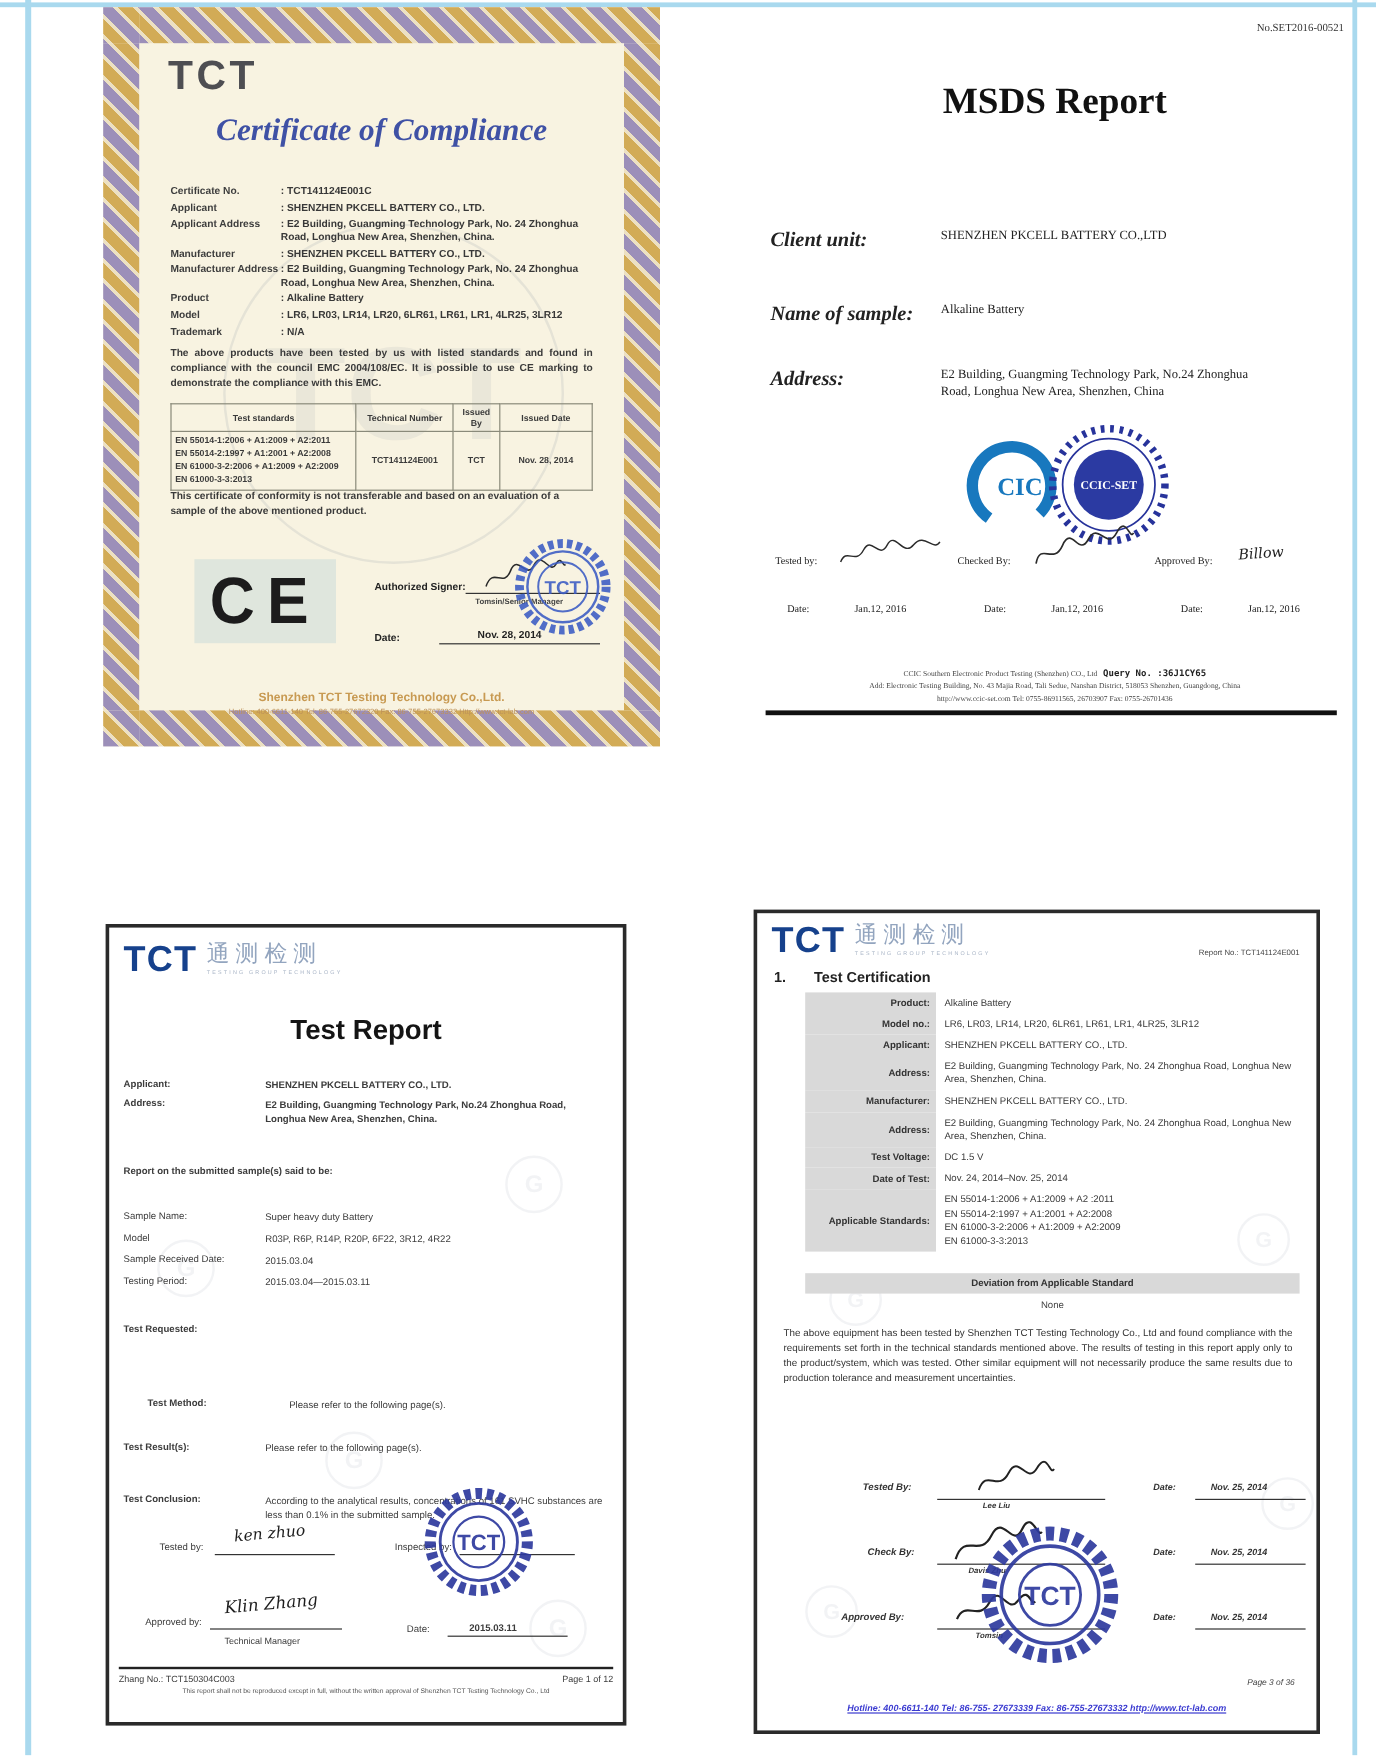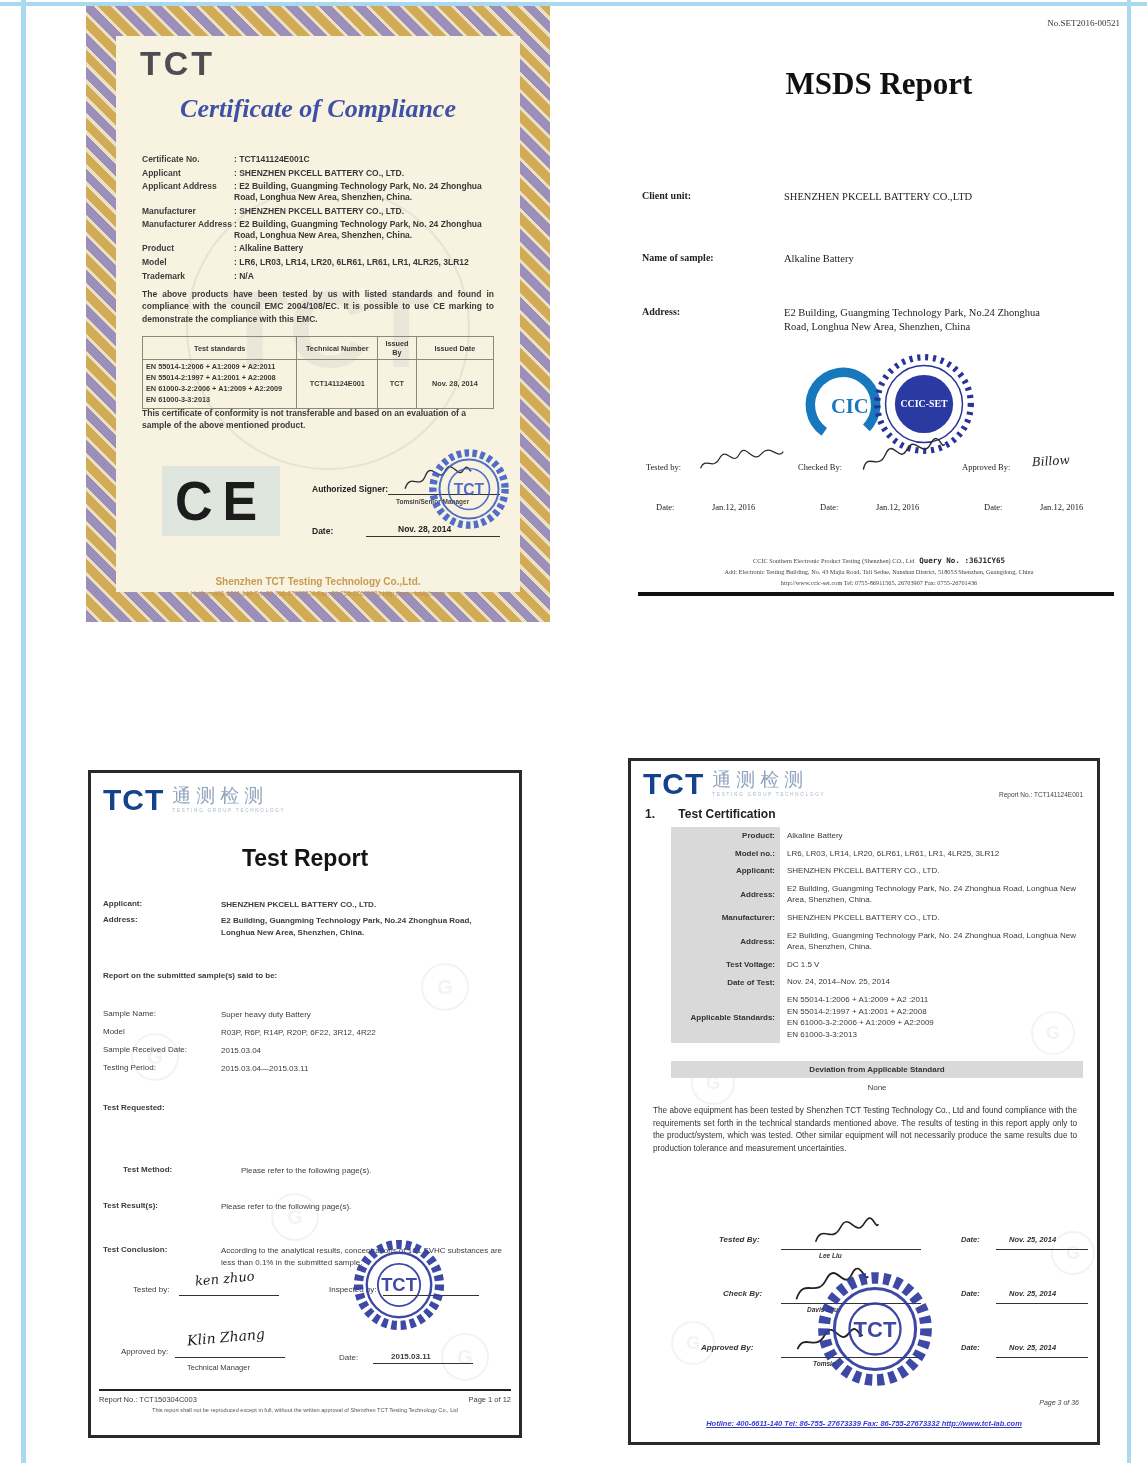--- a/index.html
+++ b/index.html
@@ -44,21 +44,21 @@
   .c1-foot-contact{position:absolute;left:0;top:554px;width:100%;text-align:center;font-size:6.3px;color:#bd9159;}
   .c1-wm{position:absolute;left:70px;top:150px;width:280px;height:280px;border:2px solid rgba(130,140,160,.16);
          border-radius:50%;display:flex;align-items:center;justify-content:center;pointer-events:none;}
   .c1-wm span{font-size:110px;font-weight:bold;color:rgba(120,130,150,.10);}
 
   
   #msds{left:632px;top:10px;width:494px;height:606px;font-family:"Liberation Serif","DejaVu Serif",serif;}
   .m-docno{position:absolute;right:6px;top:8px;font-size:9px;color:#333;}
   .m-title{position:absolute;left:0;top:56px;width:100%;text-align:center;font-size:31px;font-weight:bold;color:#111;}
   .m-row{position:absolute;left:10px;display:flex;width:460px;}
-  .m-lab{width:142px;font-weight:bold;font-size:10px;color:#222;flex-shrink:0;}
+  .m-lab{width:142px;font-weight:bold;font-size:17px;color:#222;flex-shrink:0;font-style:italic;}
   .m-val{flex:1;font-size:10.5px;color:#222;line-height:1.35;}
   .m-sign{position:absolute;top:452px;font-size:8.5px;color:#222;}
   .m-date{position:absolute;top:492px;font-size:8.5px;color:#222;}
   .m-sigtxt{font-family:"DejaVu Serif",serif;font-style:italic;font-size:12px;transform:rotate(-4deg);display:inline-block;}
   .m-foot1{position:absolute;left:0;top:546px;width:100%;text-align:center;font-size:6.3px;color:#444;}
   .m-query{font-family:"DejaVu Sans Mono","Liberation Mono",monospace;font-weight:bold;font-size:7.5px;color:#222;}
   .m-foot2{position:absolute;left:0;top:558px;width:100%;text-align:center;font-size:6.3px;color:#444;}
   .m-foot3{position:absolute;left:0;top:569px;width:100%;text-align:center;font-size:6.3px;color:#444;}
   .m-rule{position:absolute;left:6px;top:582px;width:476px;height:4px;background:#111;}
 
@@ -340,21 +340,21 @@
 
     <svg style="position:absolute;left:262px;top:466px;opacity:.92;" width="92" height="92" viewBox="0 0 100 100">
       <circle cx="50" cy="50" r="44" fill="none" stroke="#2e3a9e" stroke-width="10" stroke-dasharray="6 4.2"></circle>
       <circle cx="50" cy="50" r="35" fill="none" stroke="#2e3a9e" stroke-width="2.6"></circle>
       <circle cx="50" cy="50" r="23" fill="none" stroke="#2e3a9e" stroke-width="2"></circle>
       <text x="50" y="57" text-anchor="middle" font-size="20" font-weight="bold" fill="#2e3a9e">TCT</text>
     </svg>
 
     <div class="t-footer-rule"></div>
     <div class="t-foot-row">
-      <span>Report No.: TCT150304C003</span>
+      <span>Zhang No.: TCT150304C003</span>
       <span>Page 1 of 12</span>
     </div>
     <div class="t-foot-note">This report shall not be reproduced except in full, without the written approval of Shenzhen TCT Testing Technology Co., Ltd</div>
   </div>
 
   <div class="doc" id="tcert">
     <div class="wm" style="left:60px;top:300px;width:40px;height:40px;font-size:18px;">G</div>
     <div class="wm" style="left:400px;top:250px;width:40px;height:40px;font-size:18px;">G</div>
     <div class="wm" style="left:420px;top:470px;width:40px;height:40px;font-size:18px;">G</div>
     <div class="wm" style="left:40px;top:560px;width:40px;height:40px;font-size:18px;">G</div>

